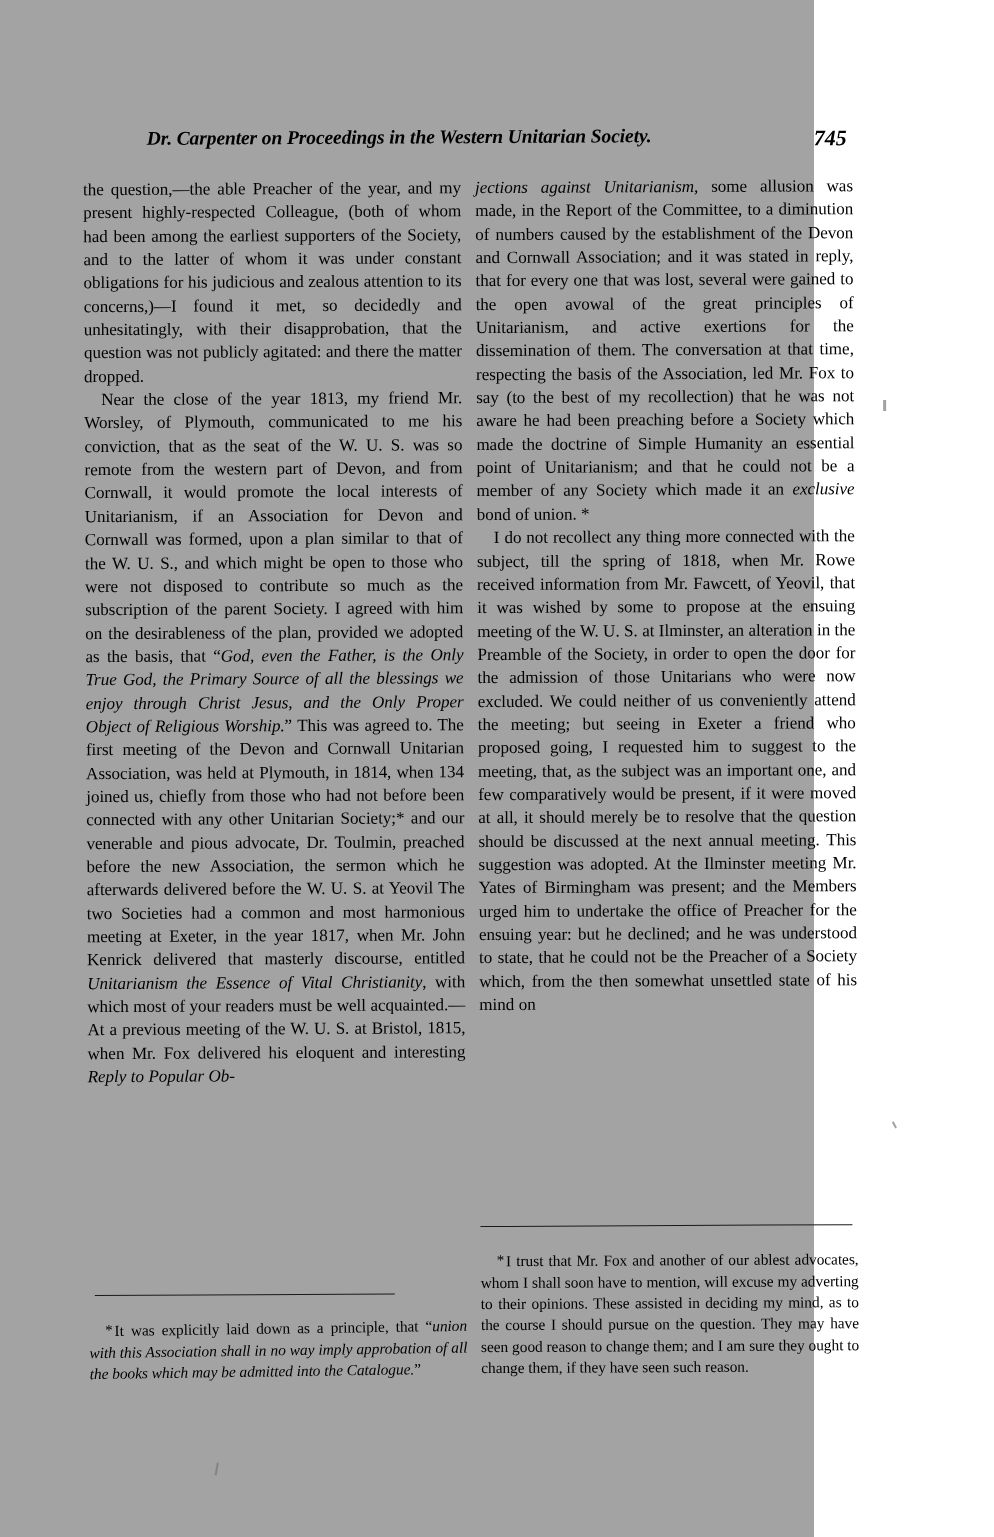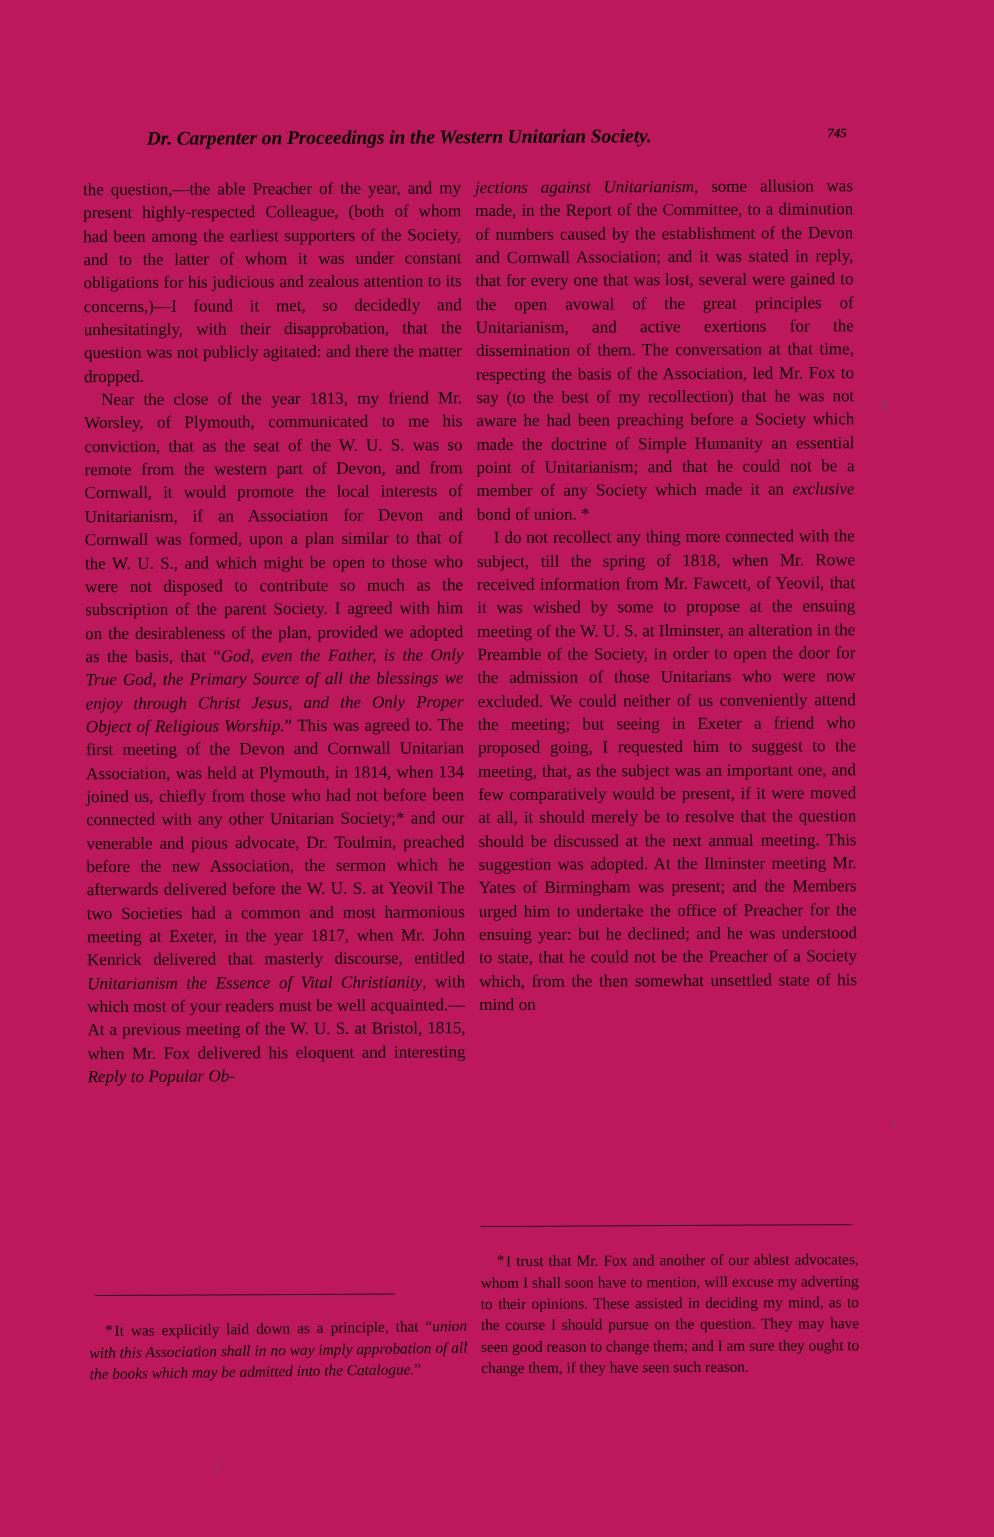--- a/index.html
+++ b/index.html
@@ -13,23 +13,23 @@
     height: 1537px;
     overflow: hidden;
     font-family: "Liberation Serif", "DejaVu Serif", serif;
     color: #000000;
     -webkit-font-smoothing: none;
   }
 
   
   #page {
     position: relative;
-    width: 994px;
+    width: 814px;
     height: 1537px;
-    background: #be185d;
+    background: #a3a3a3;
   }
 
   
   #print-block {
     position: absolute;
     left: 0;
     top: 0;
     width: 994px;
     height: 1537px;
     transform: rotate(-0.30deg);
@@ -51,21 +51,21 @@
     font-size: 19.5px;
     letter-spacing: -0.1px;
     font-family: "Liberation Serif", "DejaVu Serif", serif;
   }
   #running-head .rh-folio {
     position: absolute;
     right: 0;
     top: 1px;
     font-style: italic;
     font-weight: bold;
-    font-size: 13px;
+    font-size: 22px;
   }
 
   
   .column {
     position: absolute;
     top: 176px;
     width: 378px;
   }
   #col-left  { left: 86px; }
   #col-right { left: 478px; }

